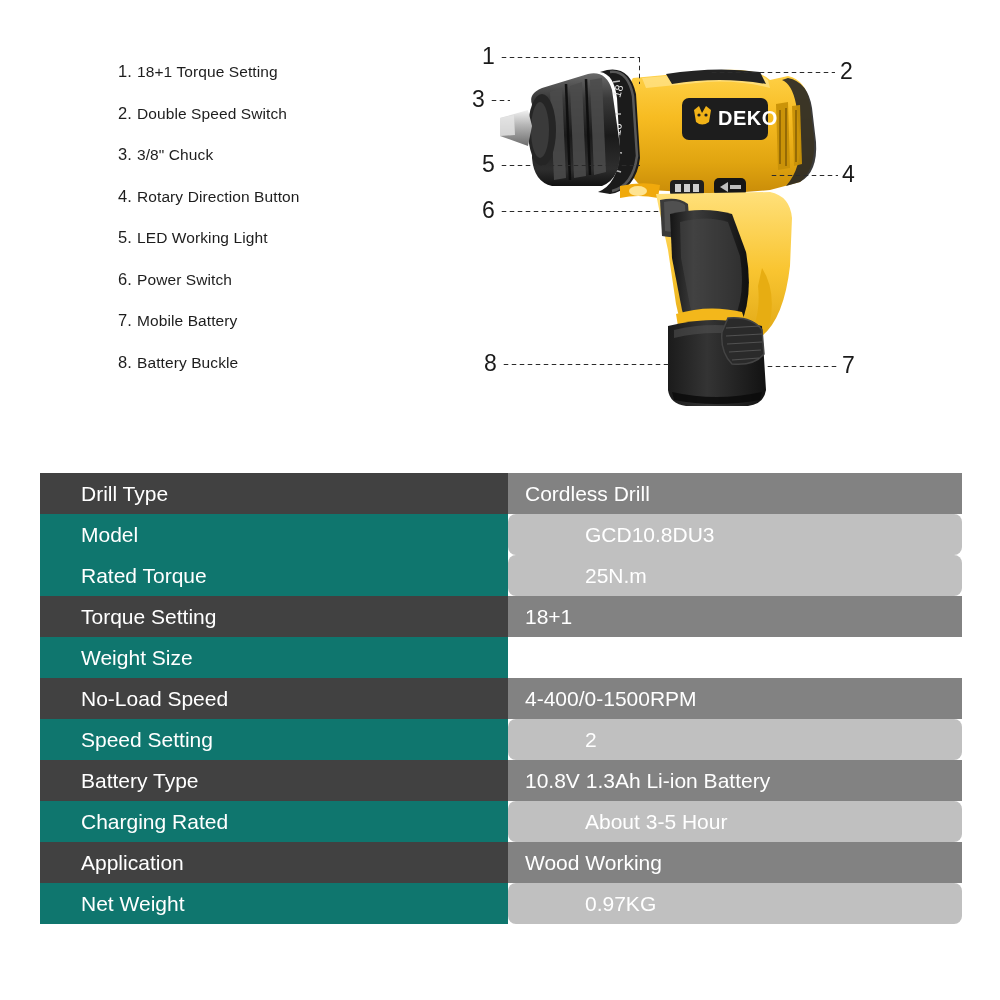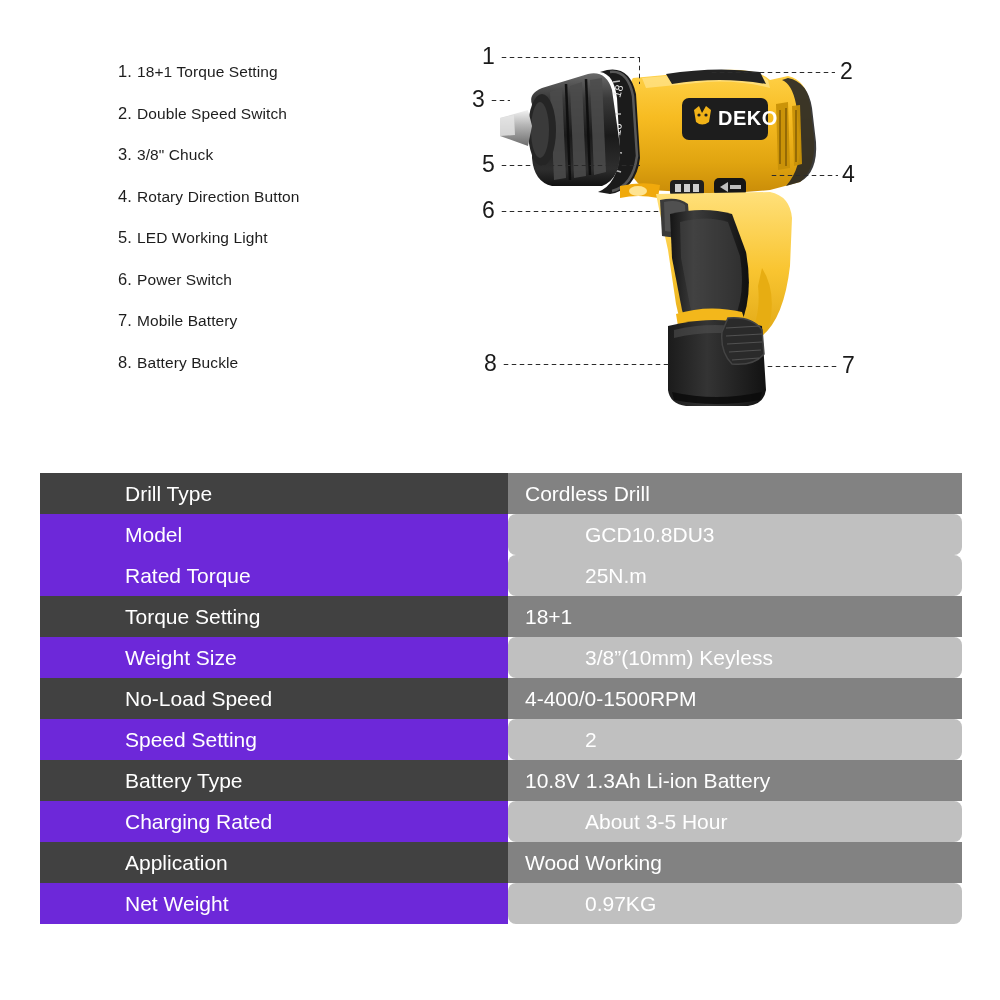--- a/index.html
+++ b/index.html
@@ -99,39 +99,39 @@
     display: flex;
     height: 41px;
     align-items: center;
   }
   .spec-label {
     width: 468px;
     height: 100%;
     display: flex;
     align-items: center;
     box-sizing: border-box;
-    padding-left: 85px;
+    padding-left: 41px;
     font-size: 21px;
     color: #ffffff;
     white-space: nowrap;
   }
   .spec-value {
     flex: 1;
     height: 100%;
     display: flex;
     align-items: center;
     box-sizing: border-box;
     padding-left: 77px;
     font-size: 21px;
     color: #ffffff;
     white-space: nowrap;
   }
   .spec-row.odd  .spec-label { background: #414141; }
   .spec-row.odd  .spec-value { background: #828282; padding-left: 17px; }
-  .spec-row.even .spec-label { background: #6d28d9; }
+  .spec-row.even .spec-label { background: #0f766e; }
   .spec-row.even .spec-value { background: #c0c0c0; border-radius: 8px; }
 </style>
 </head>
 <body>
 
 <div id="top-section">
 
   <div id="legend-list">
       <div class="legend-item">
         <span class="legend-num">1.</span>
@@ -362,21 +362,20 @@
     <div class="spec-row even">
       <div class="spec-label">Rated Torque</div>
       <div class="spec-value">25N.m</div>
     </div>
     <div class="spec-row odd">
       <div class="spec-label">Torque Setting</div>
       <div class="spec-value">18+1</div>
     </div>
     <div class="spec-row even">
       <div class="spec-label">Weight Size</div>
-      <div class="spec-value">3/8”(10mm) Keyless</div>
     </div>
     <div class="spec-row odd">
       <div class="spec-label">No-Load Speed</div>
       <div class="spec-value">4-400/0-1500RPM</div>
     </div>
     <div class="spec-row even">
       <div class="spec-label">Speed Setting</div>
       <div class="spec-value">2</div>
     </div>
     <div class="spec-row odd">

